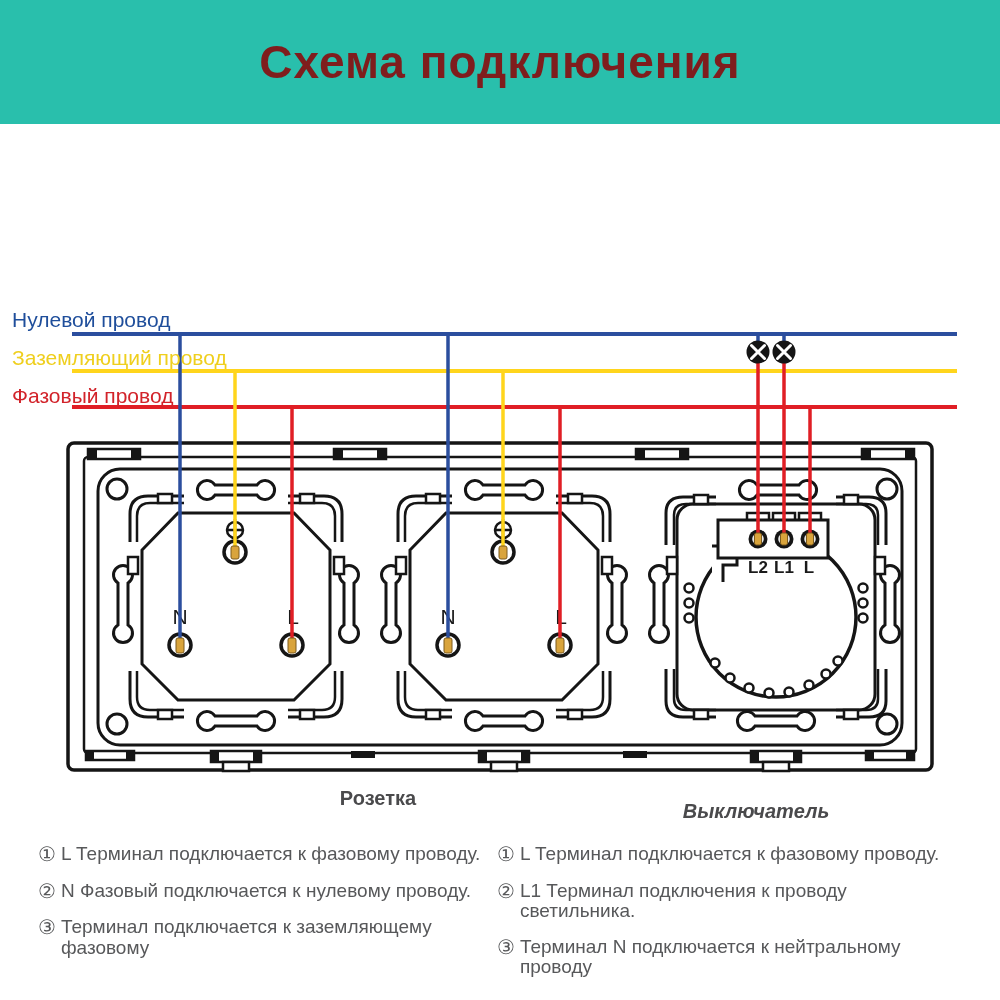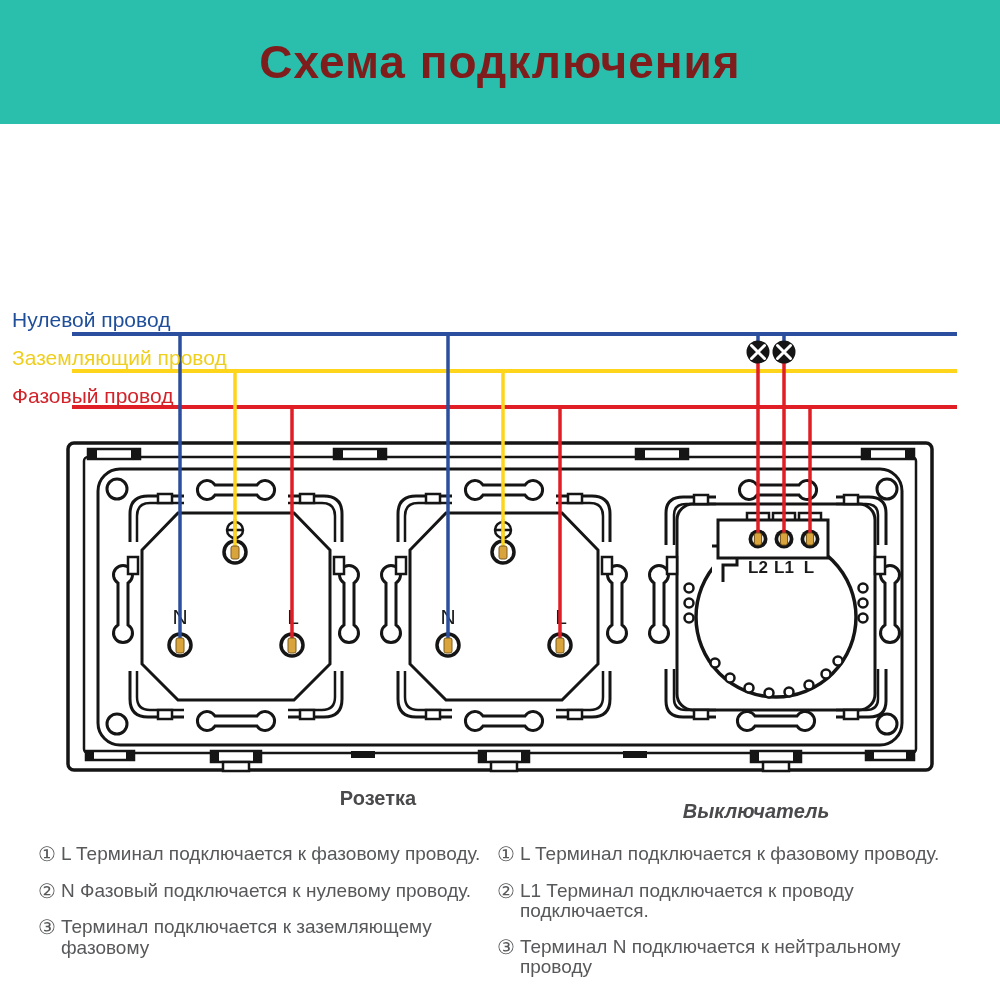--- a/index.html
+++ b/index.html
@@ -284,19 +284,19 @@
   </div>
 </div>
 
 <div class="notes notes-right">
   <div class="note">
     <span class="circ">①</span>
     <span>L Терминал подключается к фазовому проводу.</span>
   </div>
   <div class="note">
     <span class="circ">②</span>
-    <span>L1 Терминал подключается к проводу подключается.</span>
+    <span>L1 Терминал подключения к проводу светильника.</span>
   </div>
   <div class="note">
     <span class="circ">③</span>
     <span>Терминал N подключается к нейтральному проводу</span>
   </div>
 </div>
 
 </body></html>

